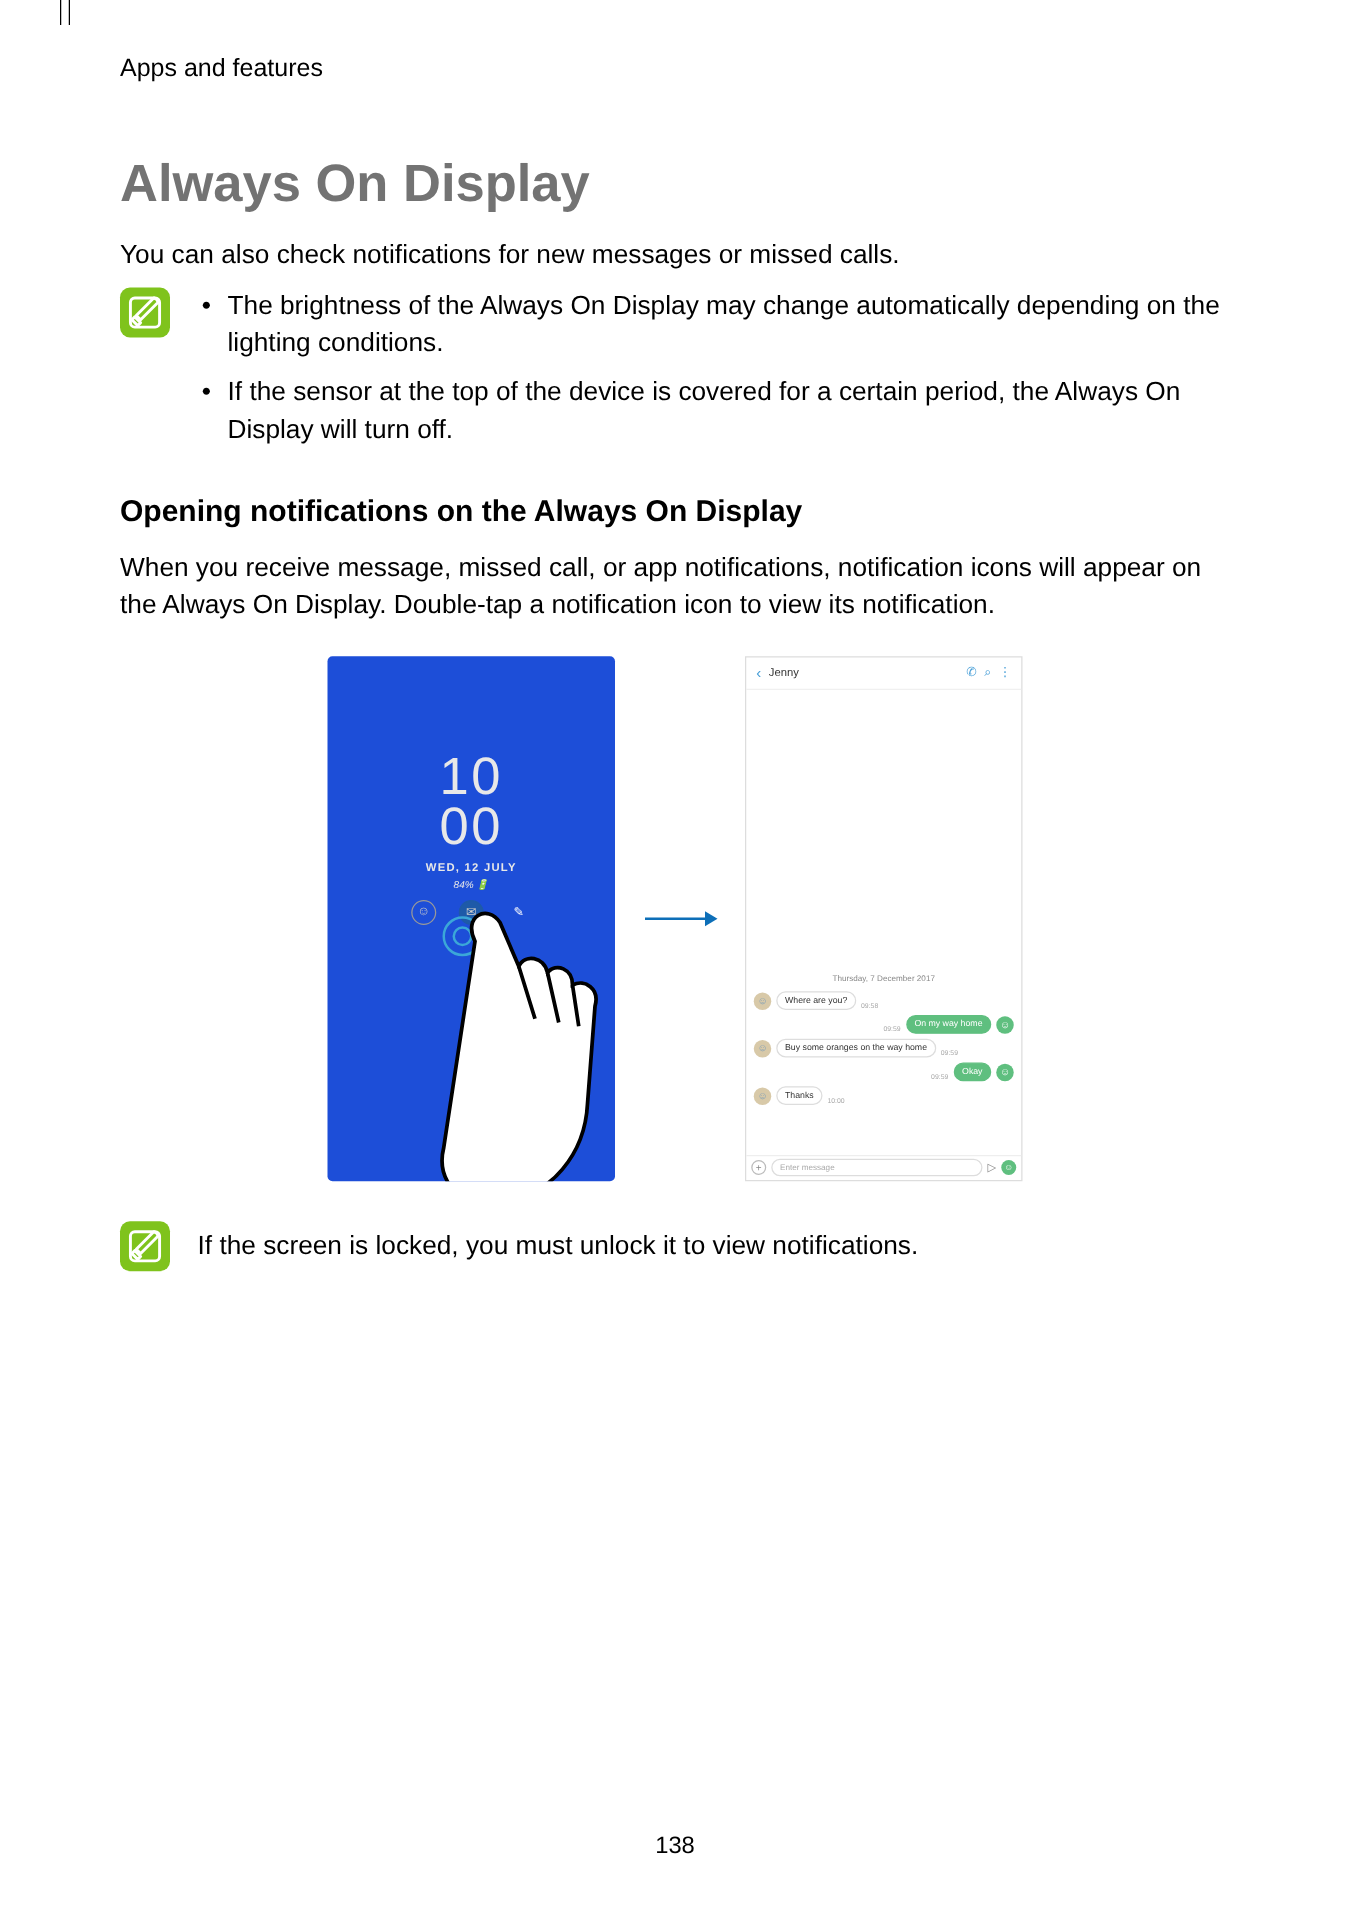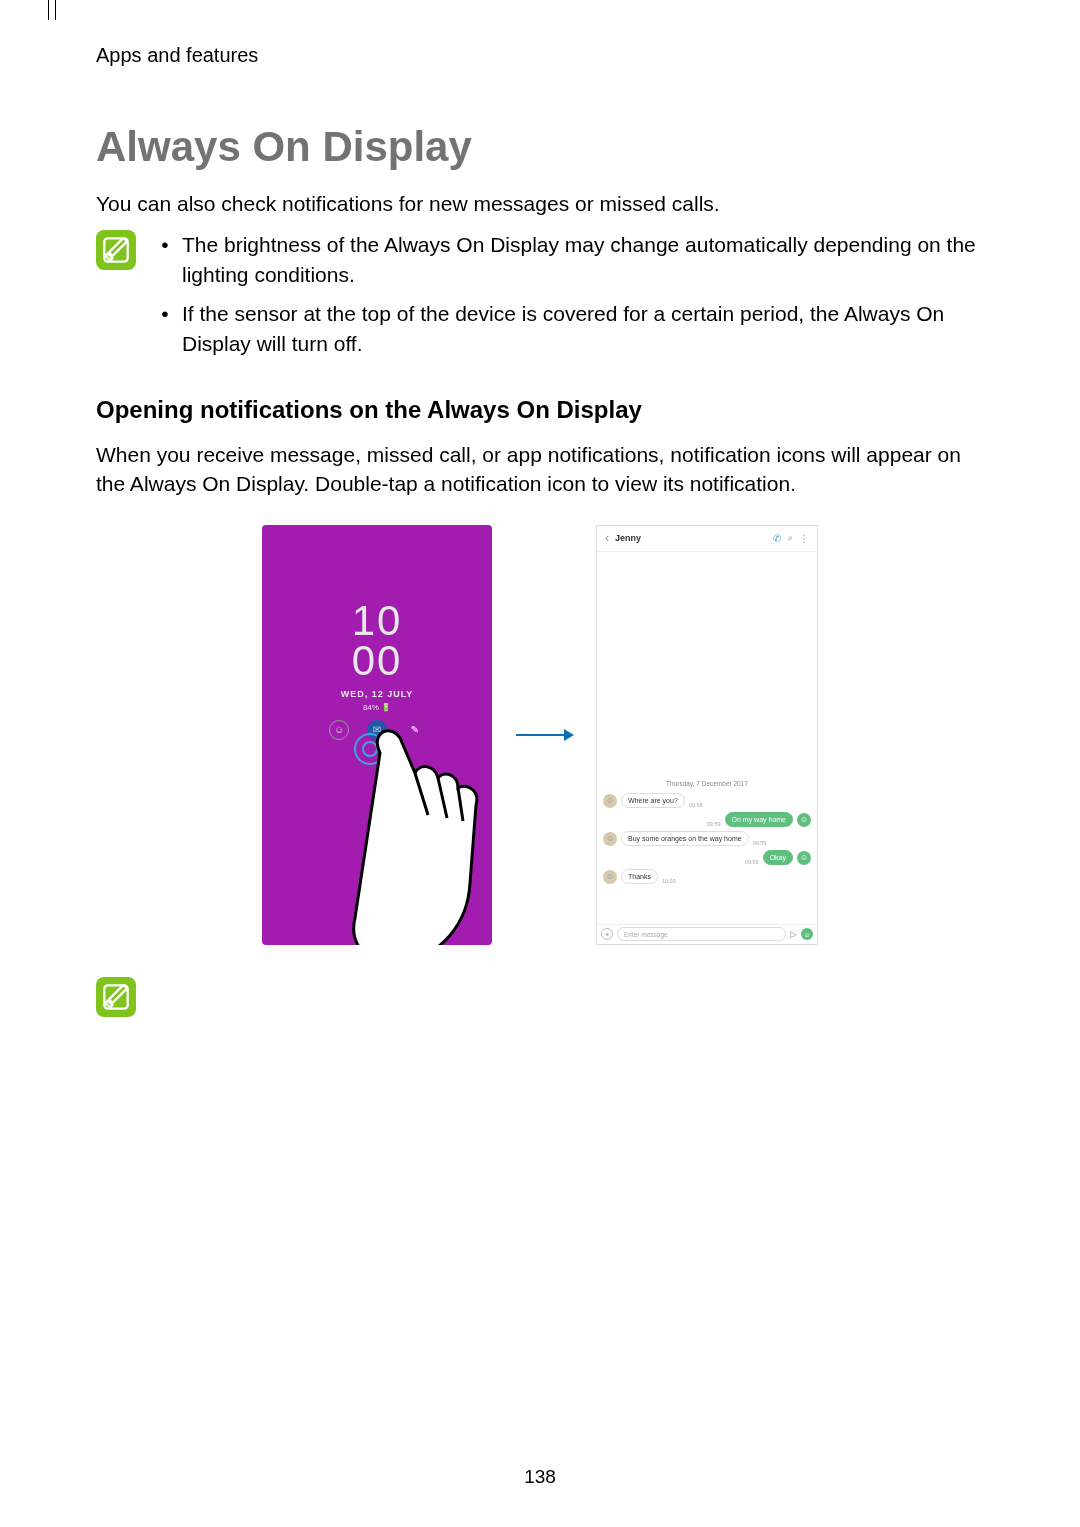--- a/index.html
+++ b/index.html
@@ -71,21 +71,21 @@
   .figure {
     display: flex;
     align-items: center;
     justify-content: center;
     gap: 24px;
     margin: 26px 0 32px 0;
   }
   
   .phone-aod {
     width: 230px; height: 420px;
-    background: #a21caf;
+    background: #1d4ed8;
     border-radius: 4px;
     position: relative;
     color: #fff;
     overflow: hidden;
   }
   .aod-center {
     position: absolute;
     top: 76px; left: 0; right: 0;
     text-align: center;
   }
@@ -100,20 +100,21 @@
     font-size: 9px;
     letter-spacing: 1px;
     margin-top: 8px;
     font-weight: 600;
     color: #e8e8e8;
   }
   .aod-batt {
     font-size: 8px;
     margin-top: 4px;
     color: #e8e8e8;
+    font-style: italic;
   }
   .aod-icons {
     display: flex;
     justify-content: center;
     gap: 18px;
     margin-top: 8px;
   }
   .aod-ic {
     width: 20px; height: 20px;
     border: 1px solid #999;
@@ -169,21 +170,21 @@
   }
   .msg-header {
     height: 26px;
     display: flex;
     align-items: center;
     padding: 0 8px;
     gap: 6px;
     border-bottom: 1px solid #f0f0f0;
   }
   .hdr-back { color: #4aa0d8; font-size: 12px; }
-  .hdr-name { font-weight: 700; flex: 1; font-size: 9px; }
+  .hdr-name { font-weight: 400; flex: 1; font-size: 9px; }
   .hdr-ic { color: #4aa0d8; font-size: 10px; }
   .msg-body { flex: 1; position: relative; }
   .msg-date {
     text-align: center;
     font-size: 6.5px;
     color: #888;
     margin-top: 228px;
     margin-bottom: 4px;
   }
   .msg-row {
@@ -369,16 +370,17 @@
 
   </div>
 
   <div class="note-row single">
     <div class="note-icon">
       <svg viewBox="0 0 24 24">
           <path d="M3 17l4 4 2-2-4-4zM20 3l-2-1-12 12 3 3 12-12z" fill="none" stroke="#fff" stroke-width="2" stroke-linejoin="round"></path>
           <rect x="2" y="2" width="20" height="20" rx="3" fill="none" stroke="#fff" stroke-width="2"></rect>
         </svg>
     </div>
+    <div class="body-text" style="margin:0">If the screen is locked, you must unlock it to view notifications.</div>
   </div>
 </div>
 
 <div class="page-num">138</div>
 
 </body></html>

